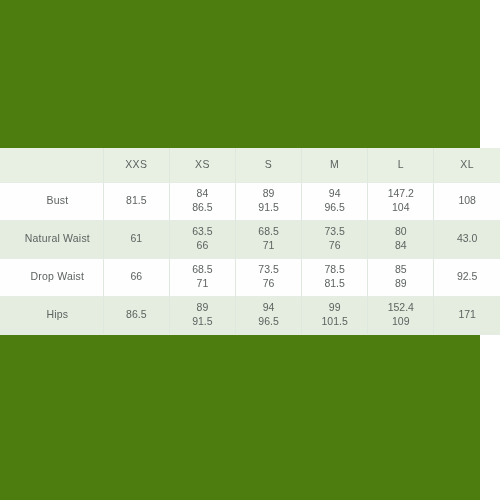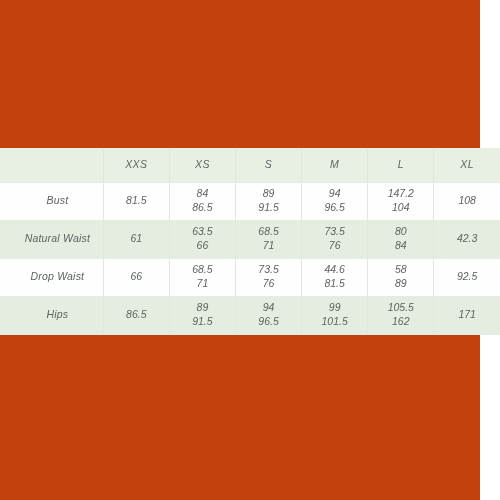--- a/index.html
+++ b/index.html
@@ -9,22 +9,21 @@
     height: 500px;
     background: #ffffff;
     font-family: "Liberation Sans", sans-serif;
     overflow: hidden;
   }
 
   #page {
     position: relative;
     width: 480px;
     height: 500px;
-    background: #c2410c;
-    font-style: italic;
+    background: #4d7c0f;
   }
 
   #size-chart {
     position: absolute;
     top: 148px;
     left: 0;
     width: 500px;
     border-collapse: collapse;
     table-layout: fixed;
   }
@@ -148,42 +147,42 @@
           </td>
           <td class="val-stack">
             <span>73.5</span>
             <span>76</span>
           </td>
           <td class="val-stack">
             <span>80</span>
             <span>84</span>
           </td>
           <td class="val-stack">
-            <span>42.3</span>
+            <span>43.0</span>
           </td>
         </tr>
         <tr class="row-white">
           <td class="row-label">Drop Waist</td>
           <td class="val-stack">
             <span>66</span>
           </td>
           <td class="val-stack">
             <span>68.5</span>
             <span>71</span>
           </td>
           <td class="val-stack">
             <span>73.5</span>
             <span>76</span>
           </td>
           <td class="val-stack">
-            <span>44.6</span>
+            <span>78.5</span>
             <span>81.5</span>
           </td>
           <td class="val-stack">
-            <span>58</span>
+            <span>85</span>
             <span>89</span>
           </td>
           <td class="val-stack">
             <span>92.5</span>
           </td>
         </tr>
         <tr class="row-green">
           <td class="row-label">Hips</td>
           <td class="val-stack">
             <span>86.5</span>
@@ -194,22 +193,22 @@
           </td>
           <td class="val-stack">
             <span>94</span>
             <span>96.5</span>
           </td>
           <td class="val-stack">
             <span>99</span>
             <span>101.5</span>
           </td>
           <td class="val-stack">
-            <span>105.5</span>
-            <span>162</span>
+            <span>152.4</span>
+            <span>109</span>
           </td>
           <td class="val-stack">
             <span>171</span>
           </td>
         </tr>
       </tbody>
   </table>
 </div>
 
 </body></html>

